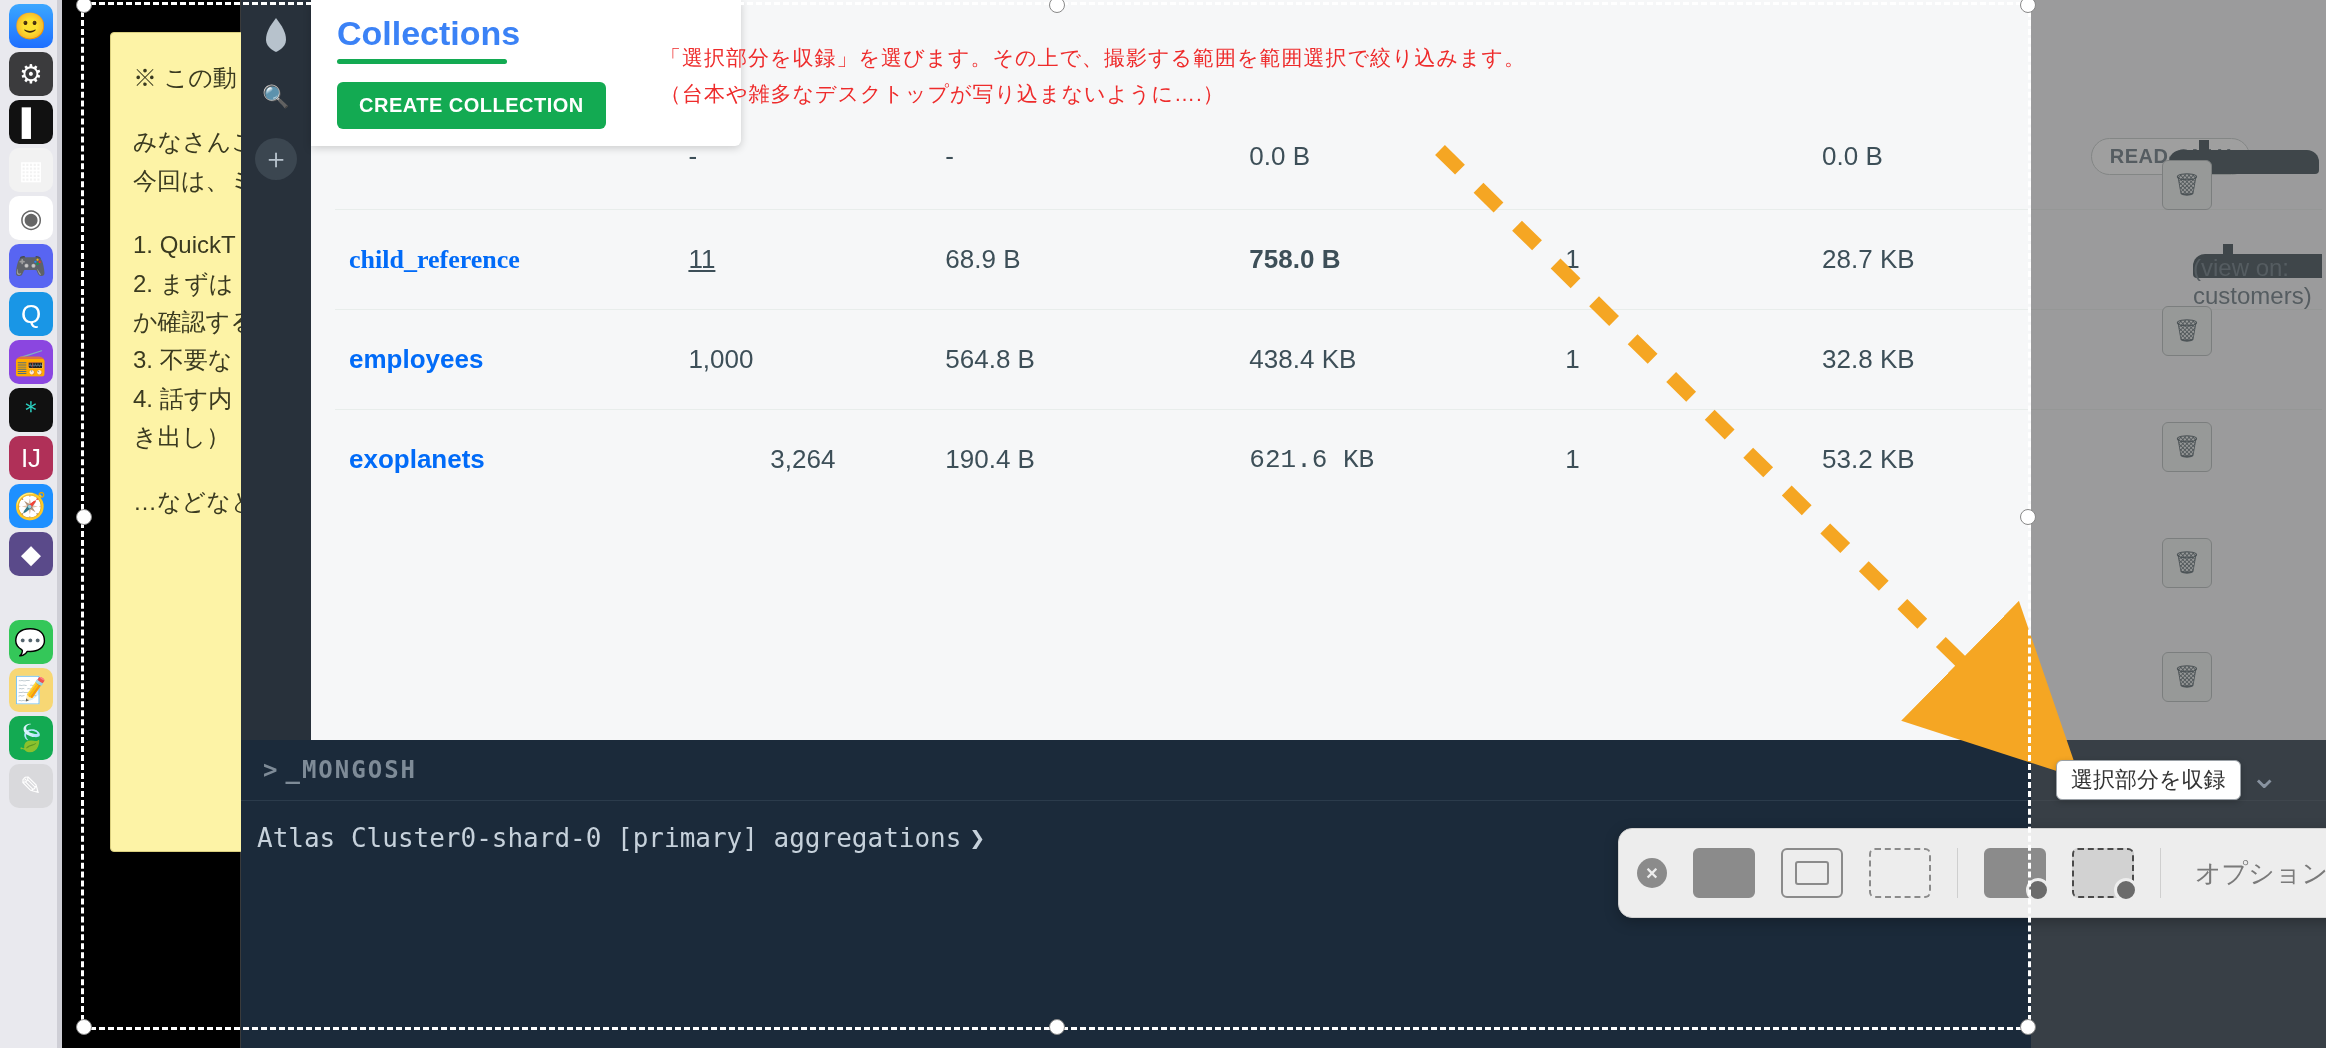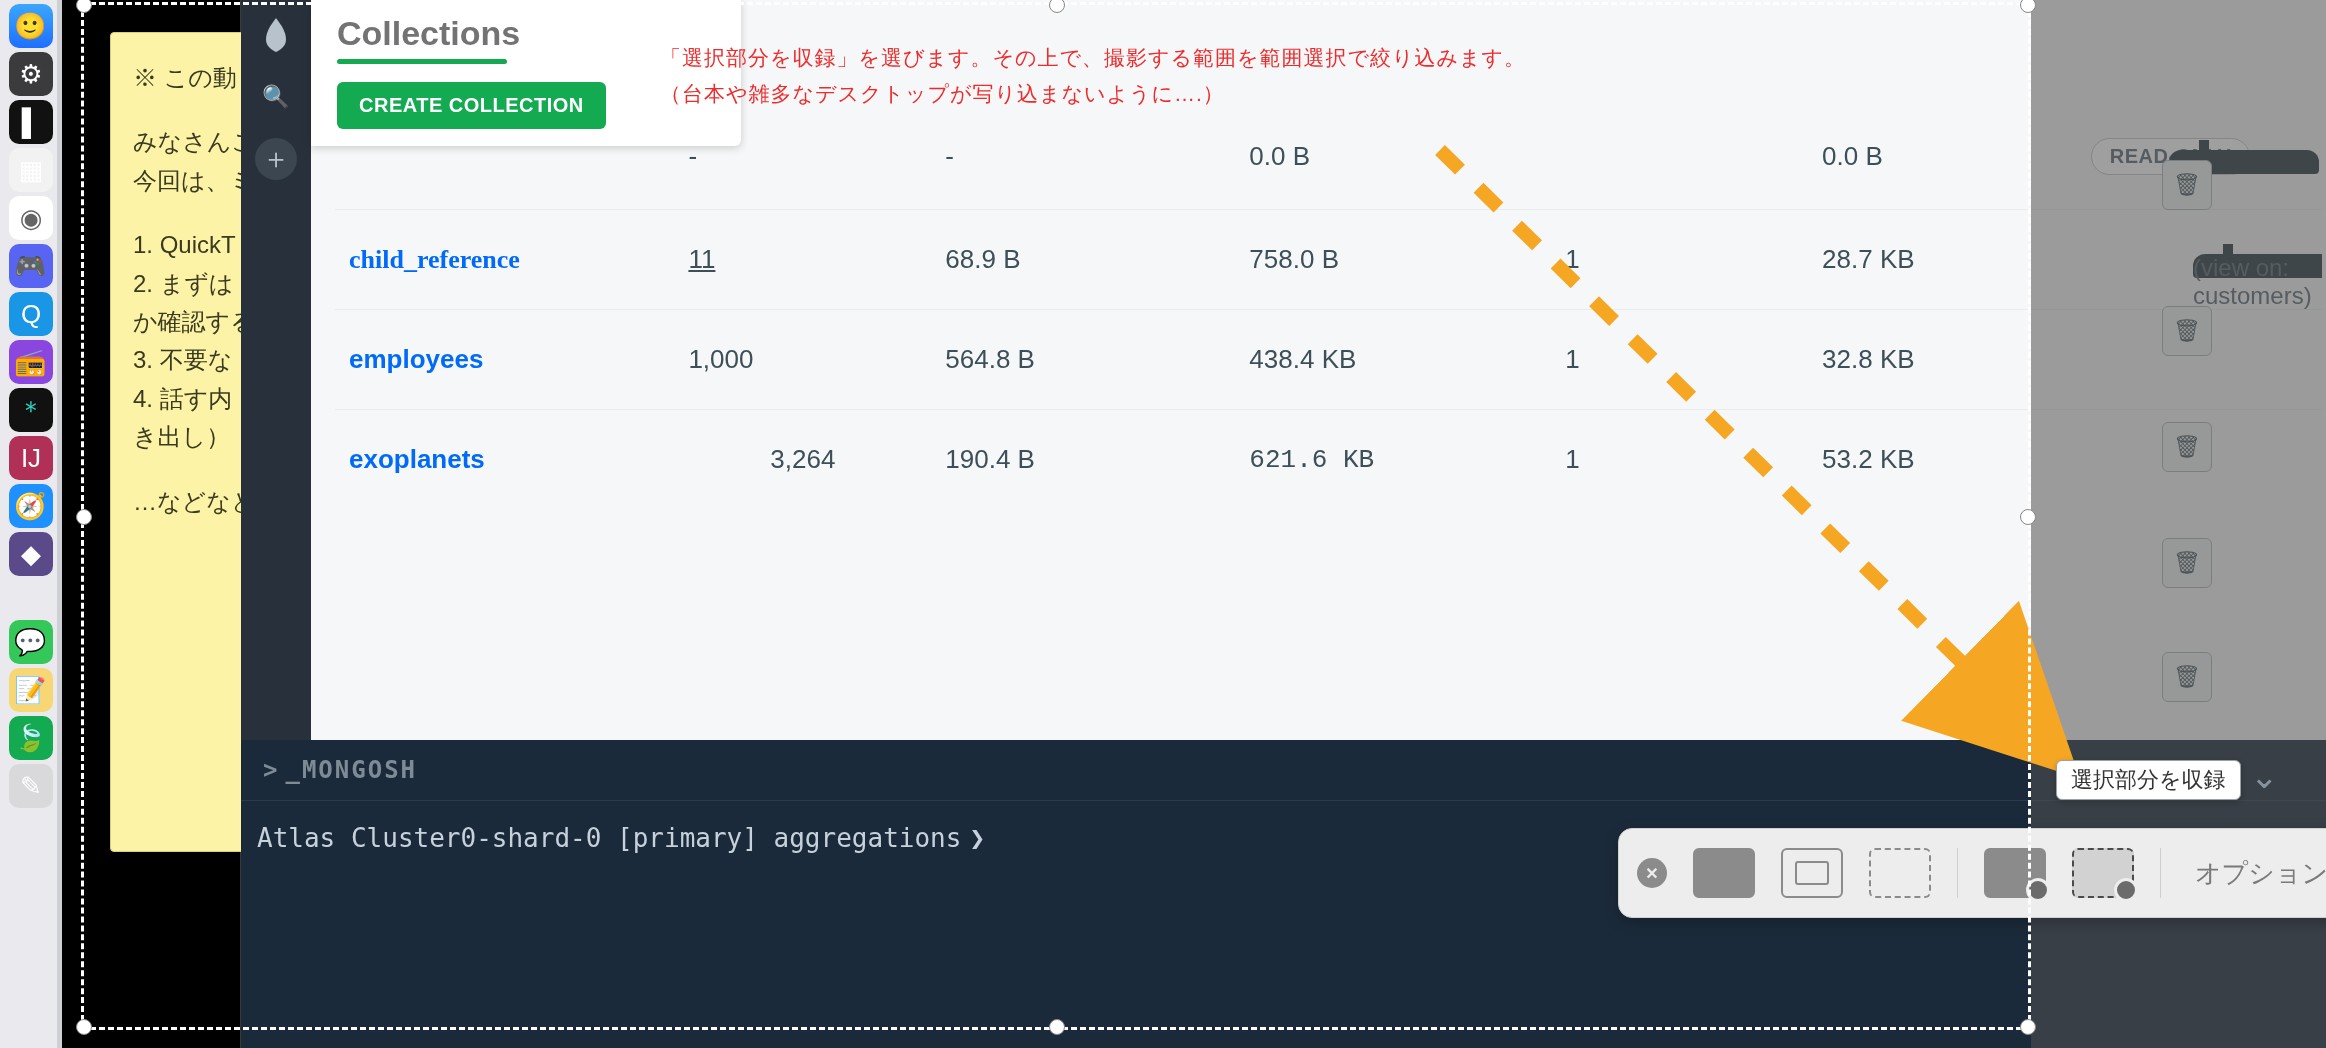--- a/index.html
+++ b/index.html
@@ -17,21 +17,21 @@
   .h-nw{left:-8px;top:-8px}.h-ne{right:-8px;top:-8px}.h-sw{left:-8px;bottom:-8px}.h-se{right:-8px;bottom:-8px}
   .h-n{left:50%;top:-8px;margin-left:-7px}.h-s{left:50%;bottom:-8px;margin-left:-7px}
   .h-w{left:-8px;top:50%;margin-top:-7px}.h-e{right:-8px;top:50%;margin-top:-7px}
   
   .compass{position:absolute;left:241px;top:0;width:2085px;height:740px;}
   .compass-sidebar{position:absolute;left:0;top:0;width:70px;height:740px;background:#28313b;display:flex;flex-direction:column;align-items:center;padding-top:14px;gap:20px;}
   .compass-sidebar .sbtn{width:42px;height:42px;border-radius:50%;display:flex;align-items:center;justify-content:center;color:#b7c2cc;font-size:22px;cursor:pointer;}
   .compass-sidebar .sbtn.add{background:#3b4650;color:#b7c2cc;font-size:28px;}
   .compass-main{position:absolute;left:70px;top:0;right:0;height:740px;background:#f6f7f8;}
   .topcard{position:absolute;left:0;top:0;width:430px;height:146px;background:#fff;border-radius:0 0 6px 0;box-shadow:0 2px 8px rgba(0,0,0,.18);padding:14px 26px;box-sizing:border-box;}
-  .topcard h1{margin:0 0 18px 0;font-size:34px;font-weight:700;color:#737373;}
+  .topcard h1{margin:0 0 18px 0;font-size:34px;font-weight:700;color:#3b82f6;}
   .topcard h1::after{content:"";display:block;width:170px;height:5px;background:#13aa52;border-radius:3px;margin-top:6px;}
   .create-btn{display:inline-block;background:#13aa52;color:#fff;font-weight:700;font-size:20px;letter-spacing:.5px;padding:12px 22px;border:none;border-radius:6px;cursor:pointer;}
   
   .table-wrap{position:absolute;left:24px;right:4px;top:104px;bottom:0;overflow:hidden;}
   table.coll{width:100%;border-collapse:collapse;font-size:26px;color:#3d4f58;}
   table.coll td{padding:34px 14px;border-top:1px solid #e8edeb;vertical-align:middle;}
   table.coll tr:first-child td{border-top:none;}
   td.name a{color:#016bf8;font-weight:600;text-decoration:none;}
   td.name .sub{color:#5c6c75;font-size:24px;display:block;}
   .ro-badge{display:inline-block;border:1px solid #c1c7c6;border-radius:20px;padding:6px 18px;font-size:20px;font-weight:700;color:#5c6c75;letter-spacing:.5px;background:#fff;}
@@ -130,21 +130,21 @@
               <td style="width: 230px;">-</td>
               <td style="width: 240px;">0.0 B</td>
               <td style="width: 190px;"></td>
               <td style="width: 200px;">0.0 B</td>
               <td style="width: 180px;"><span class="ro-badge">READ-ONLY</span></td>
             </tr>
             <tr>
               <td class="name" style="width: 260px; font-family: Liberation Serif, serif;"><a href="#">child_reference</a></td>
               <td style="width: 190px; text-decoration: underline;">11</td>
               <td style="width: 230px;">68.9 B</td>
-              <td style="width: 240px;">758.0 B</td>
+              <td style="width: 240px; font-weight: bold;">758.0 B</td>
               <td style="width: 190px;">1</td>
               <td style="width: 200px;">28.7 KB</td>
               <td style="width: 180px;"></td>
             </tr>
             <tr>
               <td class="name" style="width: 260px;"><a href="#">employees</a></td>
               <td style="width: 190px;">1,000</td>
               <td style="width: 230px;">564.8 B</td>
               <td style="width: 240px;">438.4 KB</td>
               <td style="width: 190px;">1</td>

